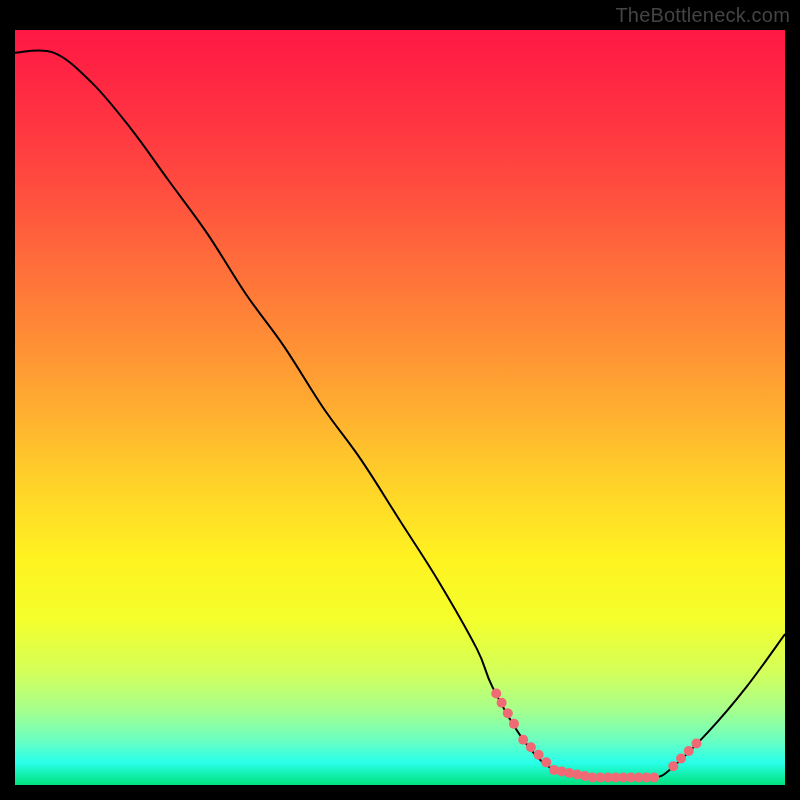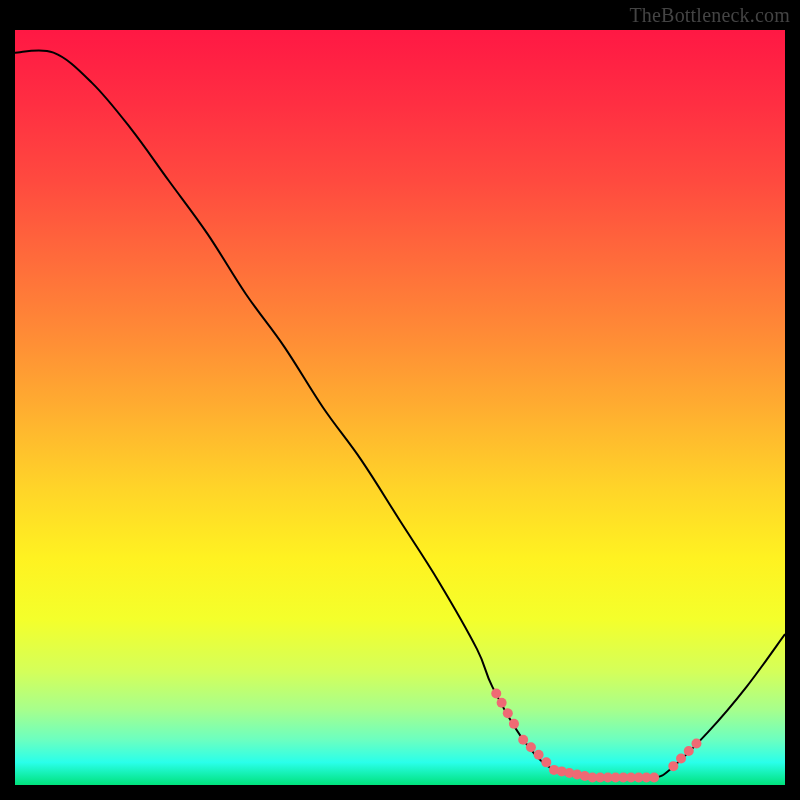--- a/index.html
+++ b/index.html
@@ -18,21 +18,20 @@
   }
   .watermark {
     position: absolute;
     top: 4px;
     right: 10px;
     color: #444;
     font-size: 20px;
     font-weight: 500;
     letter-spacing: 0.2px;
     z-index: 5;
-    font-family: Liberation Serif, serif;
   }
   .plot-outer {
     position: absolute;
     left: 15px;
     top: 30px;
     width: 770px;
     height: 755px;
     background: #000;
   }
   .plot {

